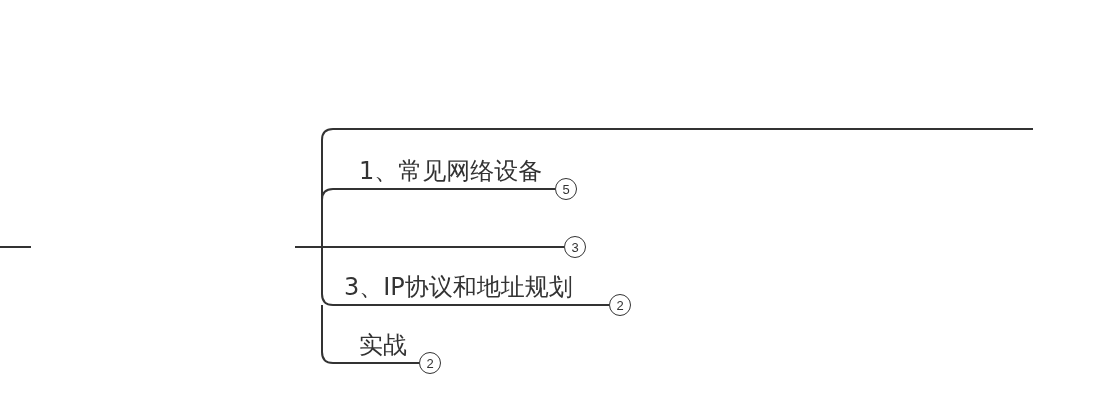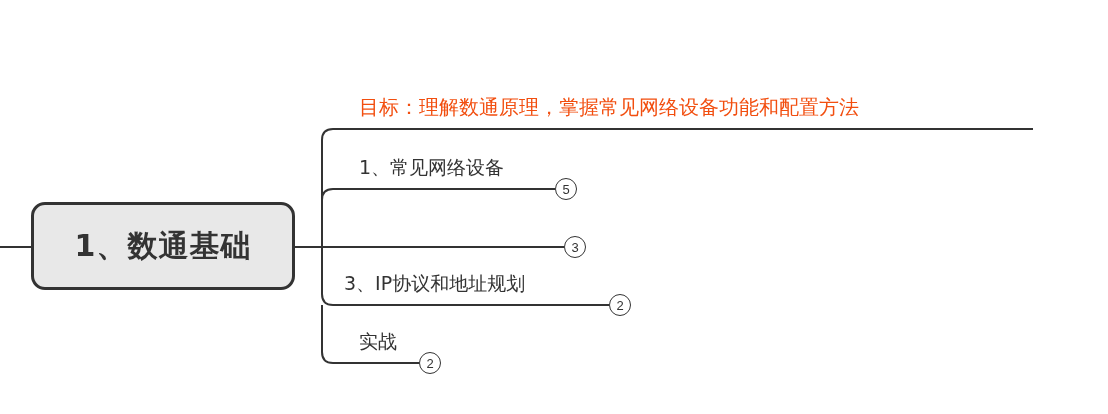--- a/index.html
+++ b/index.html
@@ -4,21 +4,21 @@
 <style>
   html, body { margin:0; padding:0; }
   body { width:1108px; height:414px; background:#ffffff; position:relative; overflow:hidden;
          font-family:"DejaVu Sans", "Liberation Sans", sans-serif; }
   .canvas { position:absolute; left:0; top:0; width:1108px; height:414px; }
   svg.lines { position:absolute; left:0; top:0; }
   .main-topic { position:absolute; left:31px; top:202px; width:264px; height:88px;
     background:#e8e8e8; border:3px solid #333333; border-radius:14px; box-sizing:border-box;
     display:flex; align-items:center; justify-content:center; }
   .main-topic span { font-size:30px; font-weight:bold; color:#333333; letter-spacing:1px; }
-  .label { position:absolute; font-size:19px; color:#333333; white-space:nowrap; }
+  .label { position:absolute; font-size:24px; color:#333333; white-space:nowrap; }
   .goal { position:absolute; left:359px; top:94px; font-size:20px; color:#f24e0f; white-space:nowrap; }
   .badge { position:absolute; width:22px; height:22px; border:1.5px solid #333; border-radius:50%;
     background:#fff; box-sizing:border-box; display:flex; align-items:center; justify-content:center;
     font-size:13px; color:#333; font-family:"Liberation Sans", sans-serif; }
 </style>
 </head>
 <body>
 
 <div class="canvas">
   <svg class="lines" width="1108" height="414">
@@ -33,25 +33,21 @@
       <path d="M322 200 Q322 189 333 189 H555"></path>
 
       <line x1="322" y1="247" x2="564" y2="247"></line>
 
       <path d="M322 247 V294 Q322 305 333 305 H609"></path>
 
       <path d="M322 305 V352 Q322 363 333 363 H419"></path>
     </g>
   </svg>
 
-  <div class="main-topic">
-    <span>1、数通基础</span>
-  </div>
 
-  <div class="goal">目标：理解数通原理，掌握常见网络设备功能和配置方法</div>
 
   <div class="label" style="left:359px;top:155px;">1、常见网络设备</div>
   <div class="badge" style="left:555px;top:178px;">5</div>
 
   <div class="badge" style="left:564px;top:236px;">3</div>
 
   <div class="label" style="left:344px;top:271px;">3、IP协议和地址规划</div>
   <div class="badge" style="left:609px;top:294px;">2</div>
 
   <div class="label" style="left:359px;top:329px;font-family:Liberation Mono, monospace;">实战</div>

